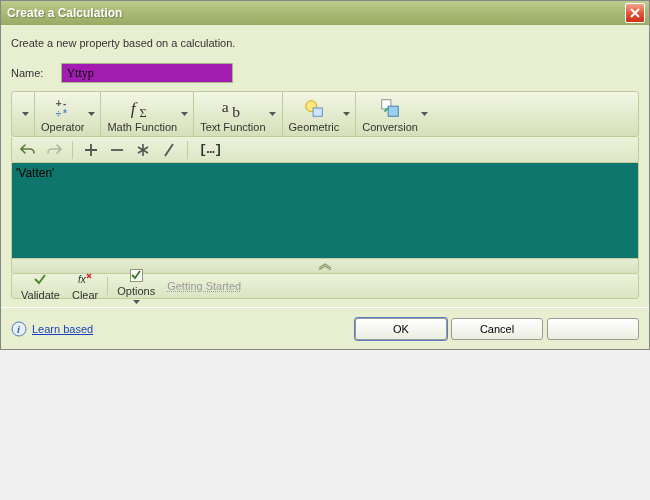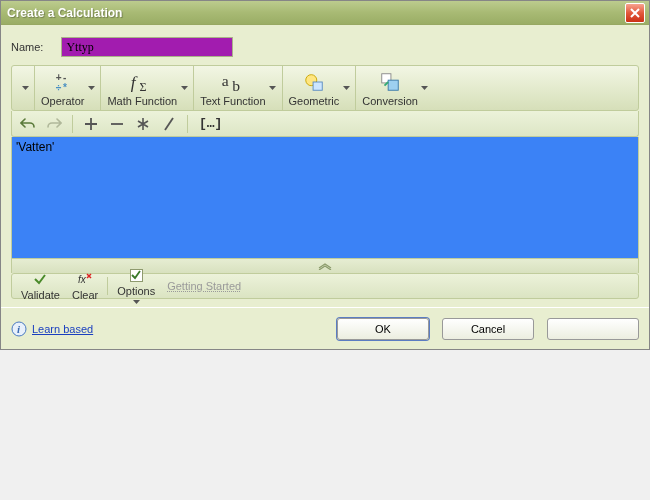--- a/index.html
+++ b/index.html
@@ -20,52 +20,53 @@
   .tool-btn .stack { display: flex; flex-direction: column; align-items: center; justify-content: center; gap: 1px; }
   .tool-btn .icon { width: 26px; height: 24px; display: flex; align-items: center; justify-content: center; }
   .tool-btn .lbl { font-size: 11px; color: #333; }
   .tool-btn .drop { width: 10px; display: flex; align-items: center; justify-content: center; margin-left: 2px; align-self: stretch; }
   .tool-btn .drop svg { width: 7px; height: 4px; }
   .secondary-toolbar { display: flex; align-items: center; gap: 6px; border: 1px solid #c0cc9c; border-top: none; border-radius: 0 0 3px 3px; background: linear-gradient(to bottom, #ecf2da 0%, #dde6c5 100%); height: 26px; padding: 0 6px; }
   .sep { width: 1px; height: 18px; background: #c0cc9c; margin: 0 2px; }
   .sbtn { width: 20px; height: 20px; display: flex; align-items: center; justify-content: center; cursor: pointer; border-radius: 2px; }
   .sbtn svg { width: 16px; height: 16px; }
   .brackets { font-family: 'Courier New', monospace; font-size: 13px; font-weight: bold; color: #333; cursor: pointer; padding: 0 3px; }
-  .editor { flex: 1; background: #3b82f6; border: 1px solid #c0cc9c; border-top: none; padding: 3px 4px; font-size: 12px; color: #000; overflow: auto; min-height: 0; }
+  .editor { flex: 1; background: #0f766e; border: 1px solid #c0cc9c; border-top: none; padding: 3px 4px; font-size: 12px; color: #000; overflow: auto; min-height: 0; }
   .expand-bar { height: 14px; background: linear-gradient(to bottom, #e6edd2, #d8e1bf); border-left: 1px solid #c0cc9c; border-right: 1px solid #c0cc9c; display: flex; align-items: center; justify-content: center; cursor: pointer; }
   .expand-bar svg { width: 16px; height: 8px; }
   .aux-toolbar { height: 26px; border: 1px solid #c0cc9c; border-radius: 3px; background: linear-gradient(to bottom, #ecf2da 0%, #dbe4c2 100%); display: flex; align-items: center; padding: 0 4px; gap: 2px; margin-bottom: 2px; }
   .aux-btn { display: flex; align-items: center; gap: 3px; padding: 2px 5px; cursor: pointer; border-radius: 2px; color: #333; flex-direction: column; }
   .aux-btn .ico { width: 14px; height: 14px; display: flex; align-items: center; justify-content: center; }
   .aux-btn.disabled { color: #9a9a9a; cursor: default; text-decoration: underline dotted; }
   .checkbox { width: 13px; height: 13px; border: 1px solid #8e9a6e; background: #fff; display: flex; align-items: center; justify-content: center; }
   .checkbox svg { width: 10px; height: 10px; }
   .footer { height: 42px; border-top: 1px solid #fff; background: #e8eed0; display: flex; align-items: center; justify-content: space-between; padding: 0 10px; }
   .learn { display: flex; align-items: center; gap: 5px; }
   .learn a { color: #1a3fbf; text-decoration: underline; font-size: 11px; }
   .info-ico { width: 16px; height: 16px; display: flex; align-items: center; justify-content: center; }
-  .btns { display: flex; gap: 13px; margin-left: 48px; }
+  .btns { display: flex; gap: 4px; margin-left: 48px; }
   .std-btn { width: 92px; height: 22px; border: 1px solid #999; border-radius: 3px; background: linear-gradient(to bottom, #fff, #eceee0); font-size: 11px; cursor: pointer; display: flex; align-items: center; justify-content: center; }
   .std-btn:first-child { box-shadow: 0 0 0 1px #5b7cc2; }
 </style>
 </head>
 <body>
 
 <div class="dialog">
 
   <div class="titlebar">
     <span class="titlebar-text">Create a Calculation</span>
     <div class="close-btn">
       <svg viewBox="0 0 10 10">
           <path d="M1 1 L9 9 M9 1 L1 9" stroke="#fff" stroke-width="2" fill="none"></path>
         </svg>
     </div>
   </div>
 
   <div class="body-area">
+    <div class="desc">Create a new property based on a calculation.</div>
 
     <div class="name-row">
       <label>Name:</label>
       <input class="name-input" type="text" value="Yttyp" style="">
     </div>
 
     <div class="main-toolbar">
       <div class="tool-btn">
         <span class="drop">
             <svg viewBox="0 0 7 4">

